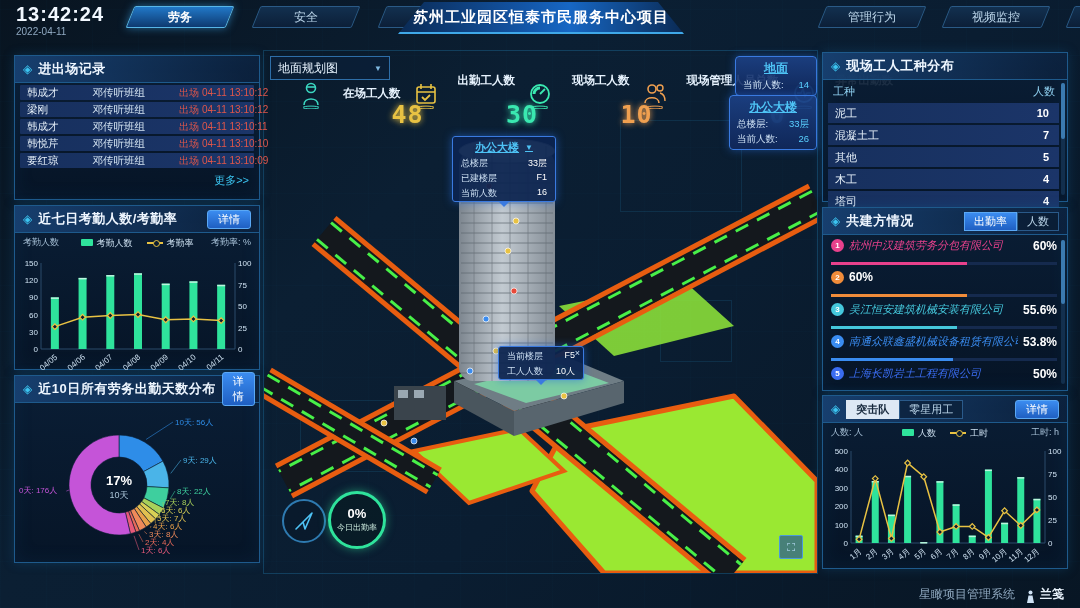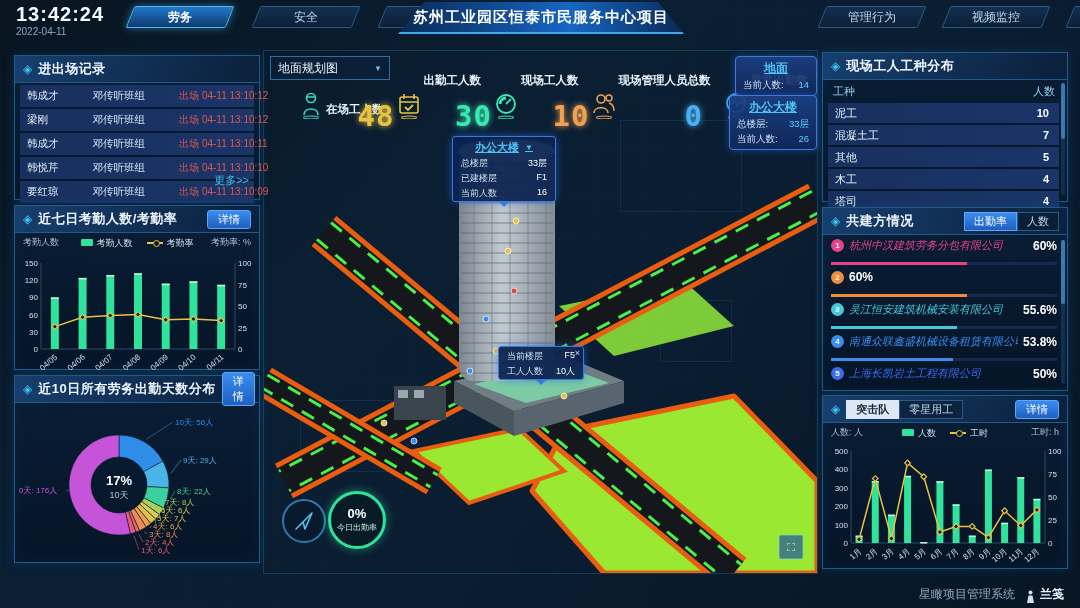--- a/index.html
+++ b/index.html
@@ -42,21 +42,21 @@
   .phead .dia{color:#3bc4f0;font-size:12px;line-height:1;}
   .phead .ptitle{font-size:13px;font-weight:bold;color:#eef6ff;letter-spacing:.5px;flex:1;white-space:nowrap;}
   .btn-detail{font-size:11px;color:#fff;background:linear-gradient(180deg,#3b8cf0,#1f5fc2);border:1px solid #5aa8f5;
     border-radius:3px;padding:1px 10px;cursor:pointer;}
   .seg{display:flex;}
   .seg .sbtn{font-size:11px;padding:1px 9px;border:1px solid #2a5a8a;color:#bcd6ea;background:rgba(10,28,50,.6);cursor:pointer;}
   .seg .sbtn.active{background:linear-gradient(180deg,#3b8cf0,#1f5fc2);color:#fff;border-color:#5aa8f5;}
   .seg .sbtn.lighttab{background:#dde8f4;color:#16283c;font-weight:bold;border-color:#dde8f4;}
 
   
-  .erow{display:grid;grid-template-columns:31% 37% 32%;align-items:center;height:22px;margin:2px 5px 0 5px;
+  .erow{display:grid;grid-template-columns:31% 37% 32%;align-items:center;height:15px;margin:2px 5px 0 5px;
     background:linear-gradient(90deg,#17305e,#1b3569);border-radius:1px;font-size:10.5px;}
   .erow .nm{padding-left:7px;color:#e8f2fb;}
   .erow .tm{color:#d4e4f2;}
   .erow .ev{color:#e0564a;text-align:right;padding-right:7px;font-size:10px;white-space:nowrap;}
   .more-link{position:absolute;right:10px;bottom:11px;font-size:11px;color:#3bc4f0;cursor:pointer;}
 
   
   .axis-caps{display:flex;justify-content:space-between;font-size:9px;color:#a8c2d8;padding:3px 8px 0 8px;}
   .legend{position:absolute;top:31px;left:0;right:0;display:flex;justify-content:center;gap:14px;font-size:9px;color:#cfe2f2;}
   .legend .sw{display:inline-block;width:12px;height:7px;background:#2fe39c;margin-right:4px;border-radius:1px;}
@@ -81,24 +81,24 @@
   .company .pct{font-size:12px;font-weight:bold;color:#fff;}
   .company .track{position:absolute;left:0;right:0;bottom:2px;height:3px;background:#152a4e;}
   .company .fill{height:3px;}
 
   
   .scene{position:absolute;left:263px;top:50px;width:553px;height:522px;border:1px solid rgba(40,150,210,.28);}
   .dropdown{position:absolute;left:6px;top:5px;width:104px;height:22px;border:1px solid #2e6ea8;background:rgba(10,30,55,.85);
     display:flex;align-items:center;justify-content:space-between;padding:0 7px;font-size:12px;color:#e8f4ff;cursor:pointer;}
   .dropdown .caret{color:#7fb8e0;font-size:8px;}
   .stats{position:absolute;left:32px;top:22px;display:flex;gap:10px;}
-  .stat{display:flex;align-items:flex-end;gap:0;}
+  .stat{display:flex;align-items:center;gap:17px;}
   .stat .ic{width:30px;height:30px;flex:none;}
   .stat .lab{font-size:11.5px;font-weight:bold;color:#e8f4ff;white-space:nowrap;display:block;margin-bottom:14px;}
-  .stat .num{font-family:"DejaVu Sans Mono",monospace;font-size:29px;font-weight:bold;line-height:1;letter-spacing:1px;margin-left:-66px;margin-bottom:-12px;text-shadow:0 0 6px currentColor;}
+  .stat .num{font-family:"DejaVu Sans Mono",monospace;font-size:25px;font-weight:bold;line-height:1;letter-spacing:1px;margin-left:-66px;margin-bottom:-12px;text-shadow:0 0 6px currentColor;}
   .stat .col{display:flex;flex-direction:column;align-items:flex-start;}
   .mapcard{position:absolute;background:linear-gradient(180deg,rgba(28,64,132,.92),rgba(16,40,92,.92));
     border:1px solid #3a7ae0;border-radius:4px;padding:3px 7px;box-shadow:0 0 8px rgba(40,110,220,.5);}
   .mapcard .mtitle{text-align:center;font-size:12px;font-weight:bold;color:#4ec3f5;text-decoration:underline;cursor:pointer;}
   .mapcard .mrow{display:flex;justify-content:space-between;font-size:9.5px;color:#cfe2f5;margin-top:2px;gap:8px;}
   .mapcard .mrow b{color:#5ad0ff;font-weight:normal;}
   .tooltip{position:absolute;background:rgba(12,36,80,.94);border:1px solid #3a7ae0;border-radius:3px;box-shadow:0 0 8px rgba(40,110,220,.6);}
   .tooltip:after{content:"";position:absolute;left:50%;bottom:-6px;margin-left:-6px;border:6px solid transparent;border-top-color:#3a7ae0;border-bottom:none;}
   .tooltip .trow{display:flex;justify-content:space-between;font-size:9px;color:#cfe2f5;padding:1px 8px;gap:10px;}
   .tooltip .trow b{color:#fff;font-weight:normal;}

